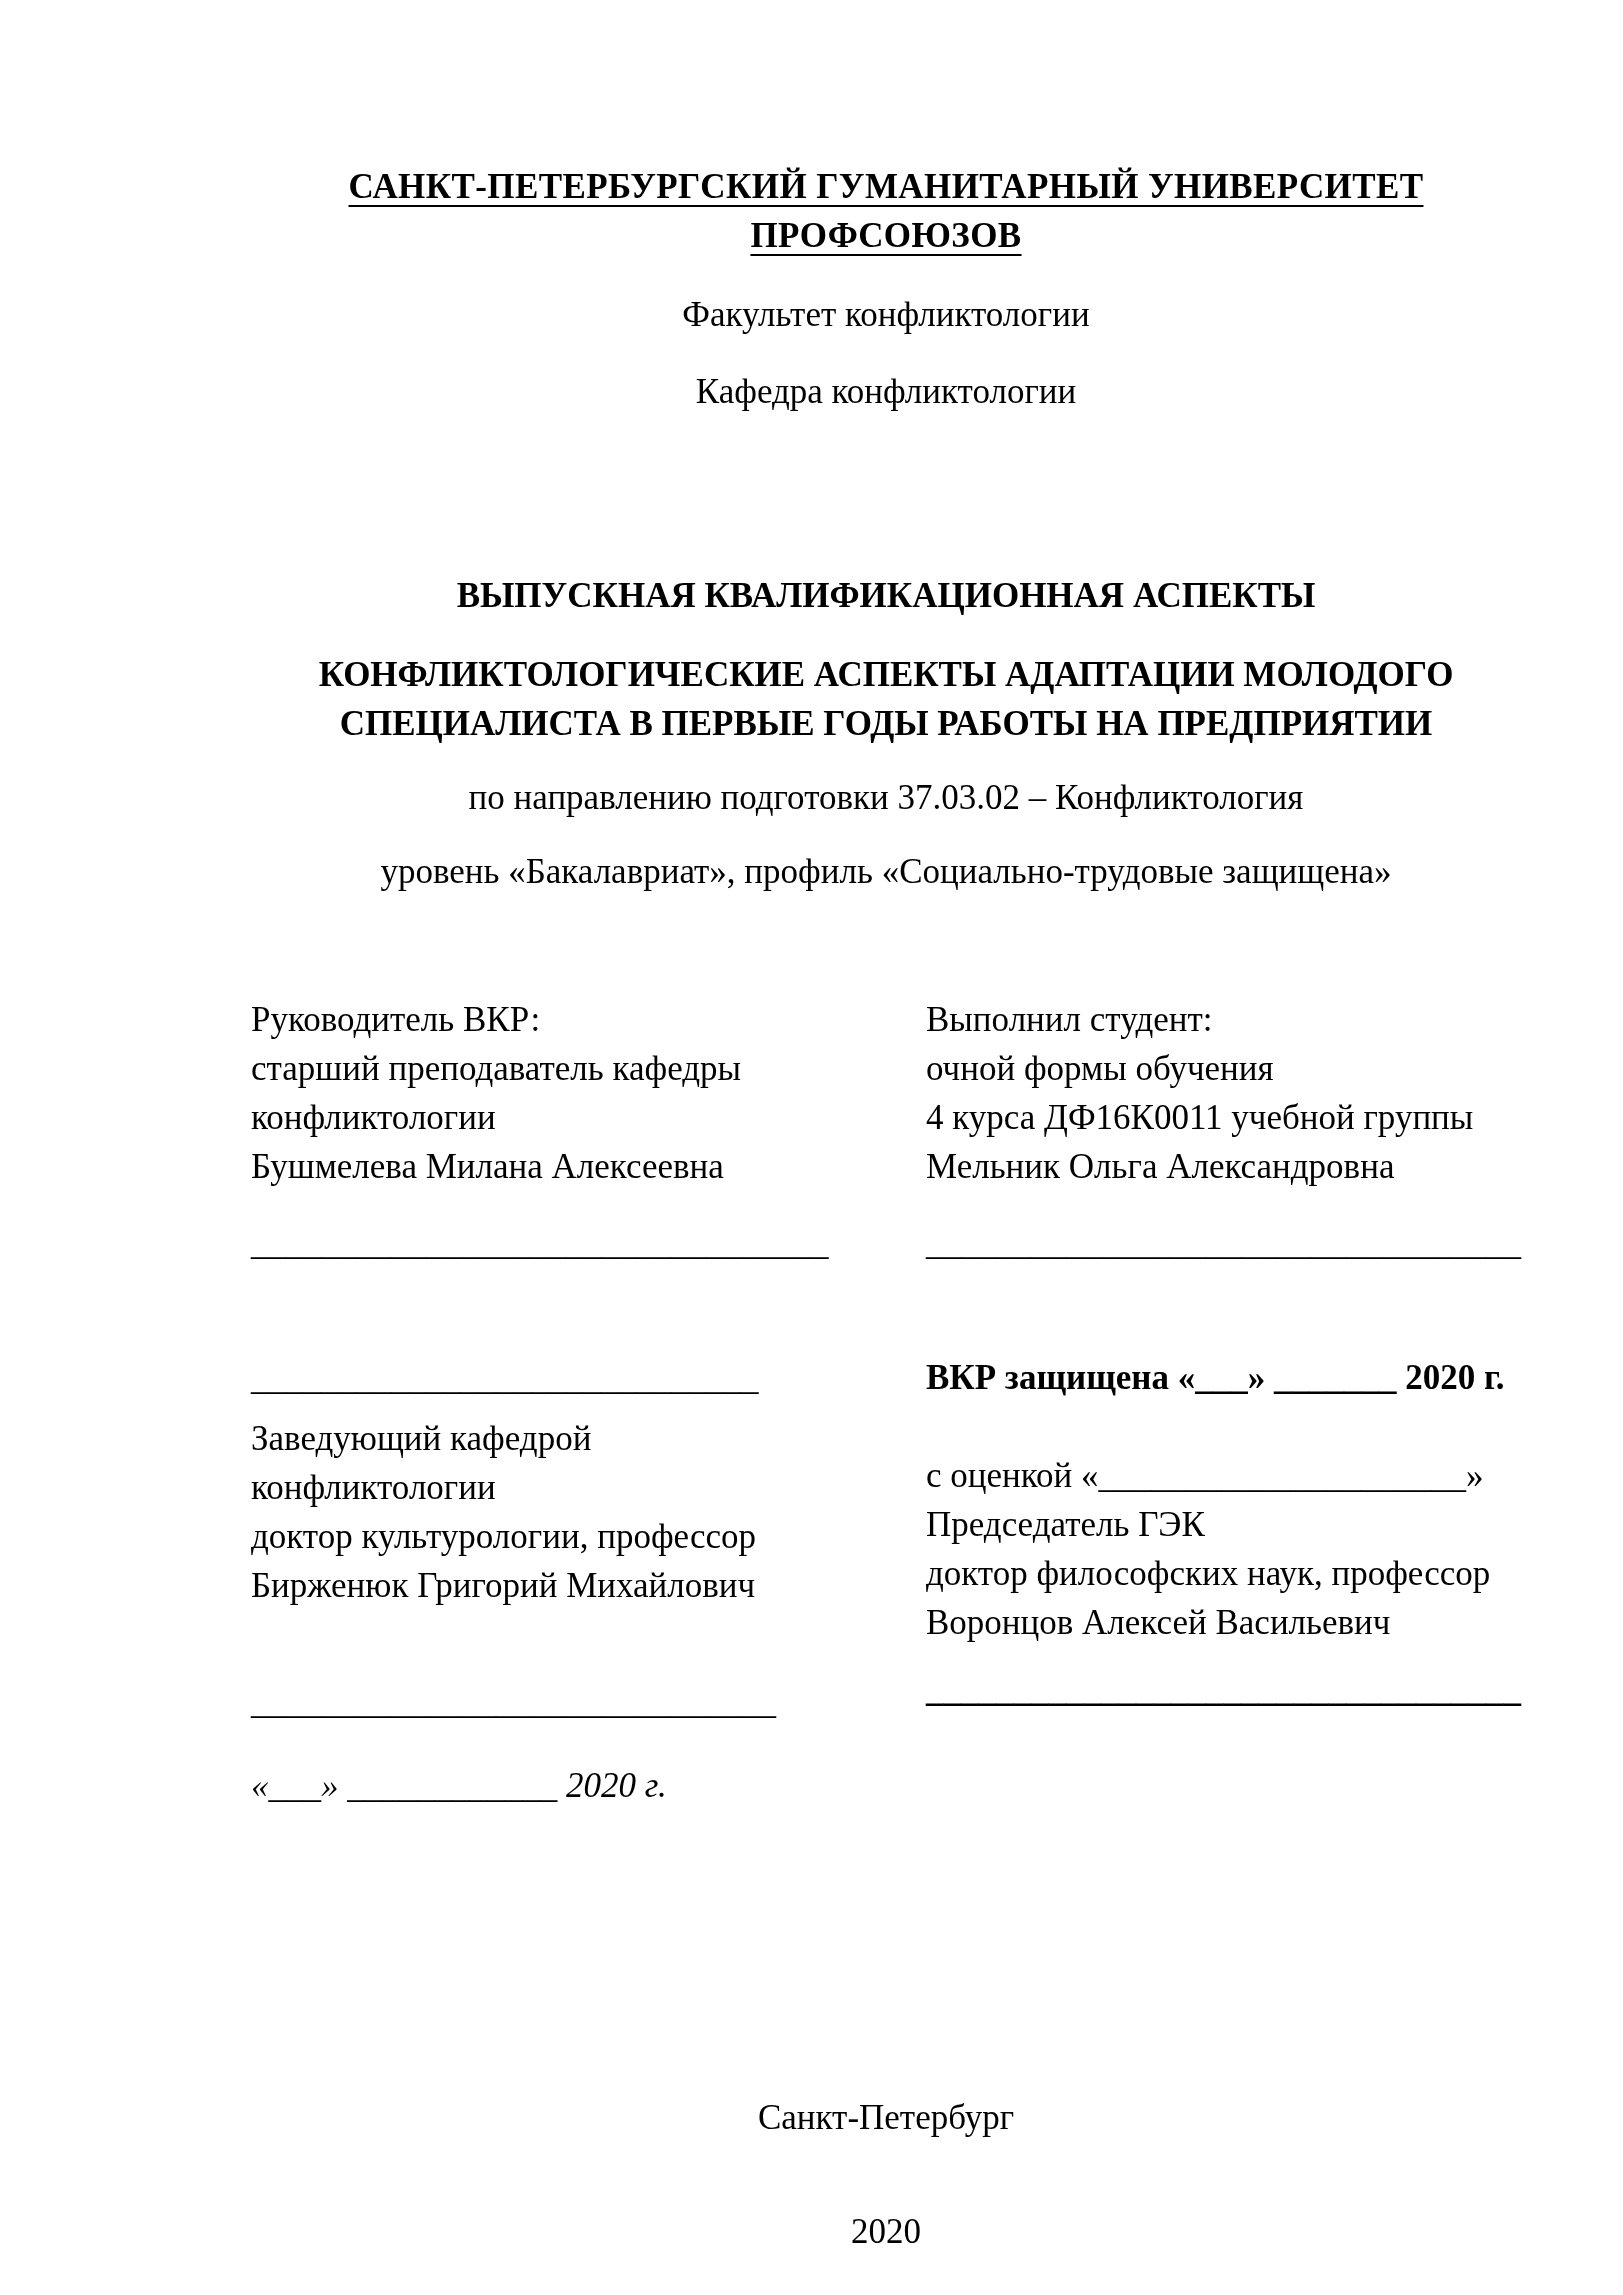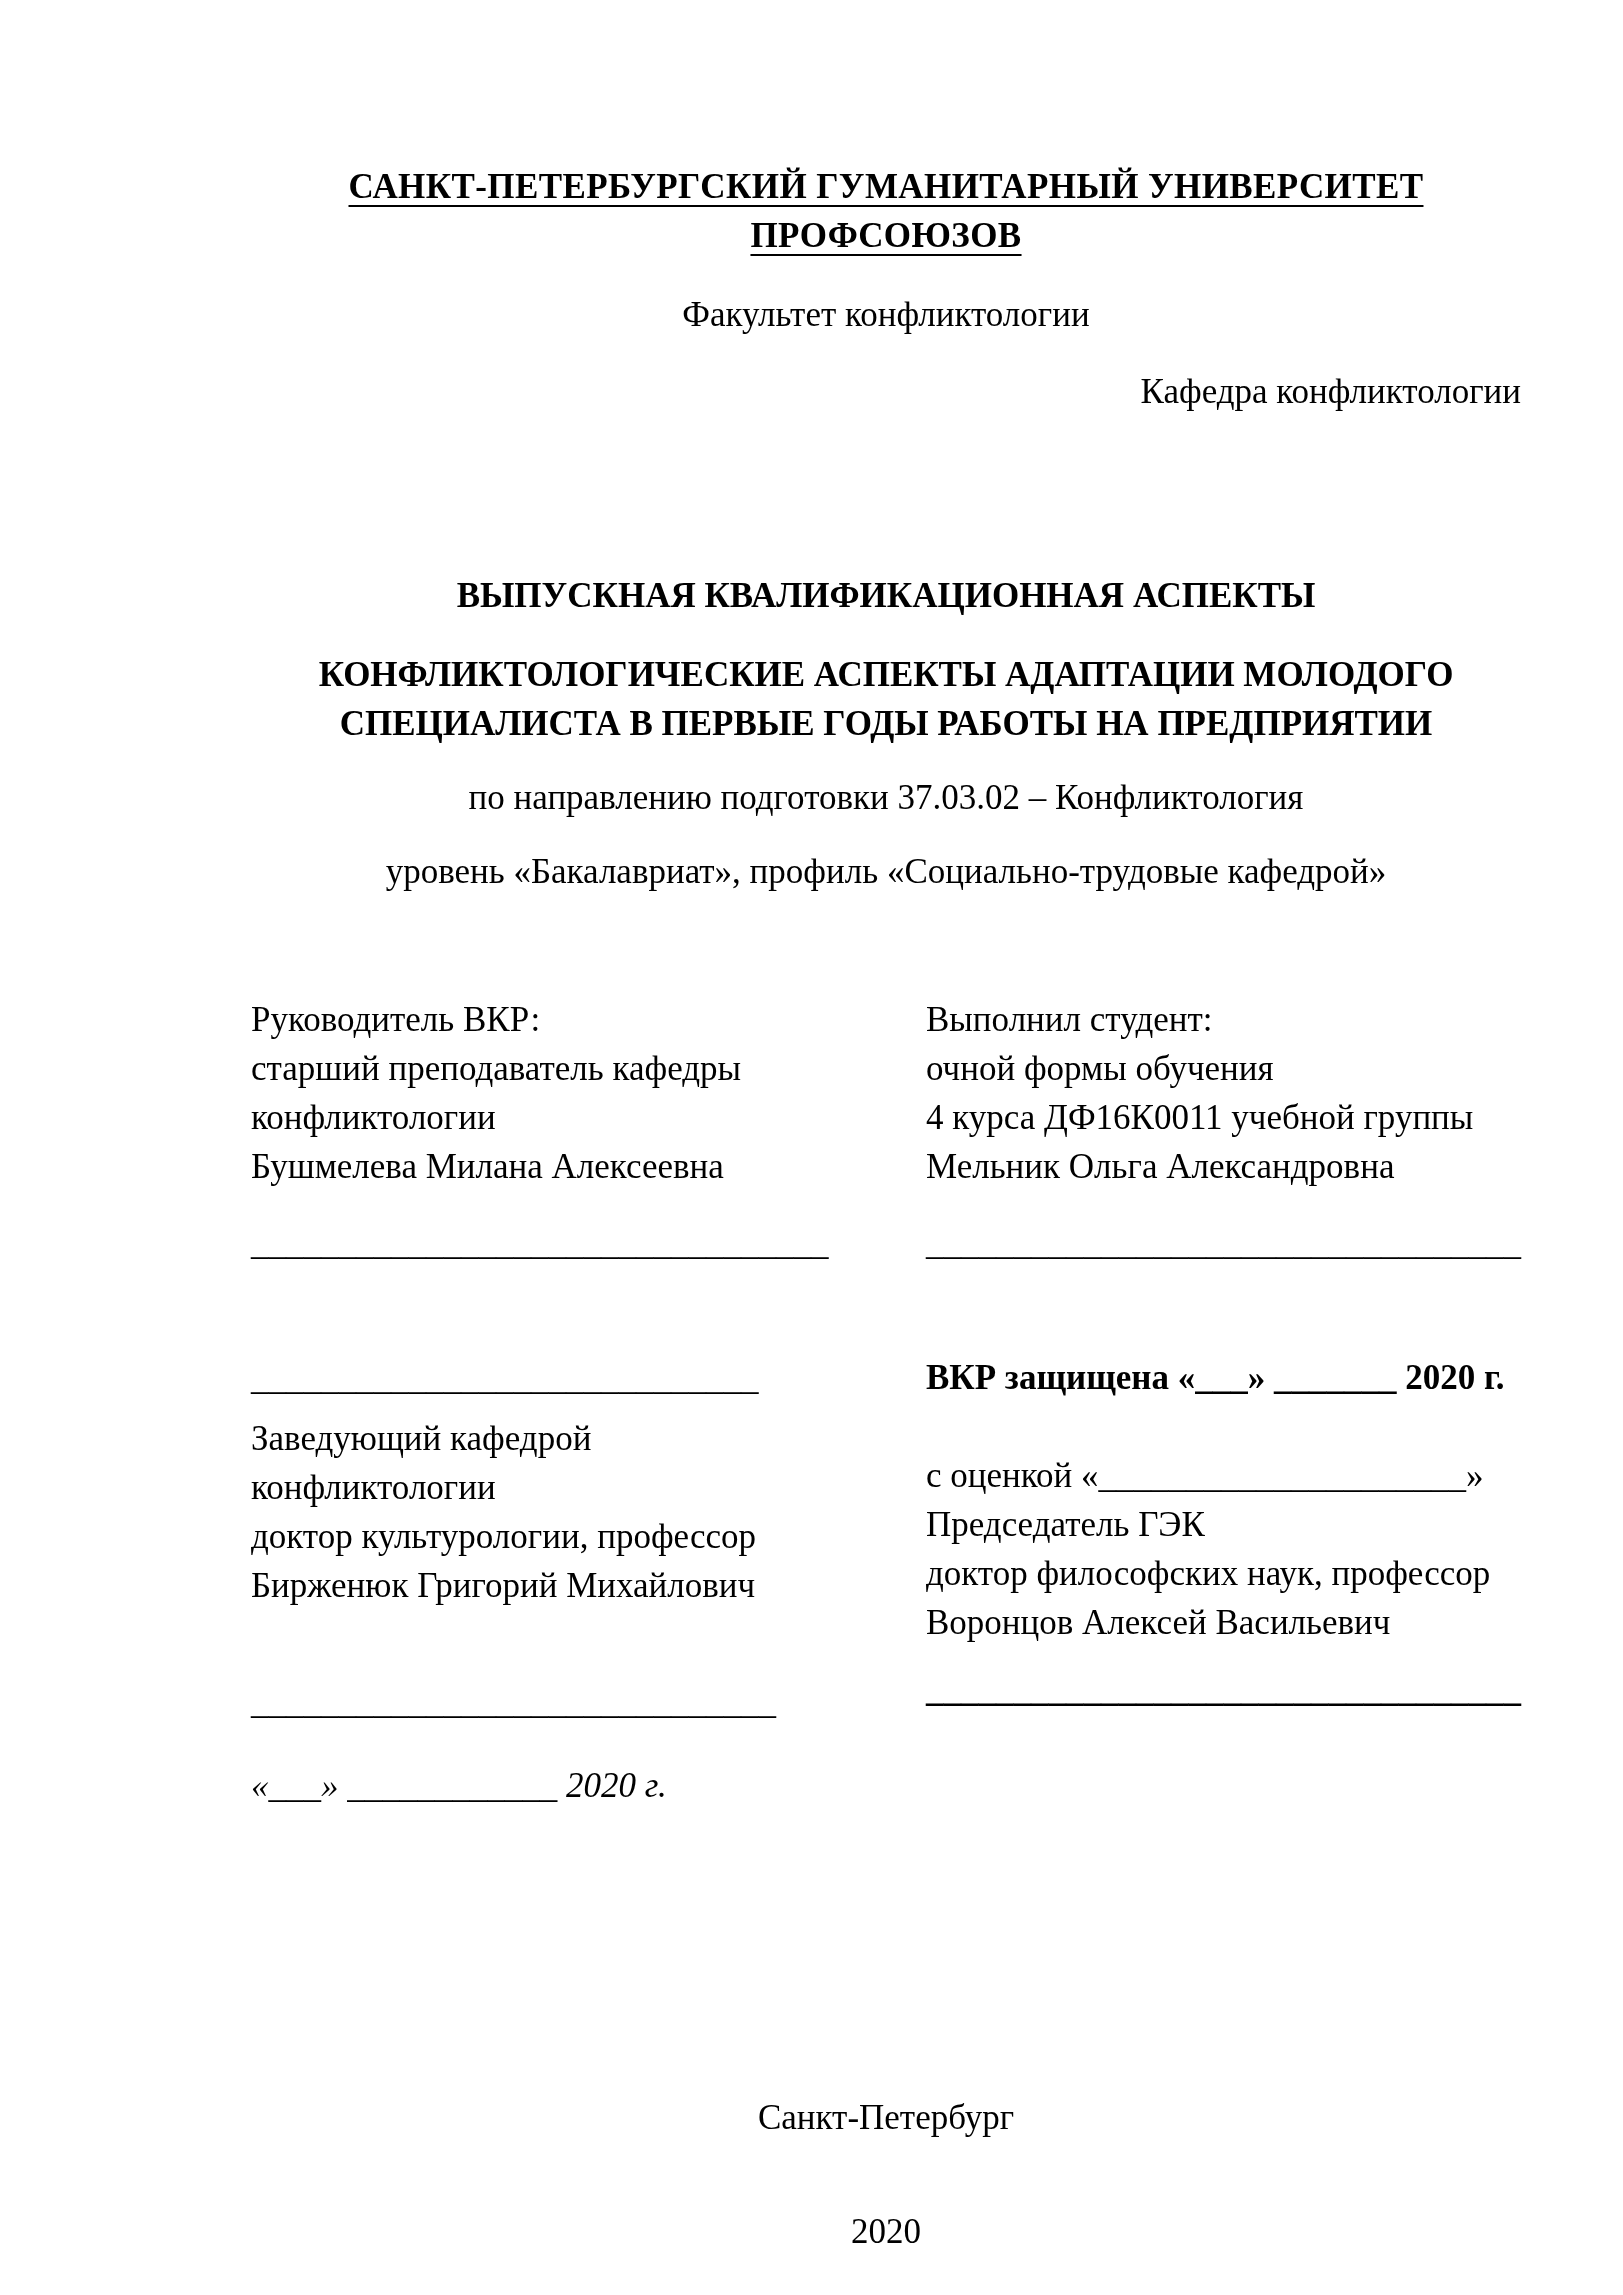--- a/index.html
+++ b/index.html
@@ -32,21 +32,21 @@
     font-weight: bold;
     letter-spacing: 0.4px;
   }
   .university .u {
     text-decoration: underline;
     text-decoration-thickness: 2.4px;
     text-underline-offset: 7px;
   }
 
   .faculty   { margin-top: 30px; }
-  .dept      { margin-top: 27.5px; }
+  .dept      { margin-top: 27.5px; text-align: center; }
 
   .worktype  { margin-top: 155px; }
   .maintitle { margin-top: 30px; }
   .direction { margin-top: 25px; }
   .level     { margin-top: 25px; }
 
   .cols {
     display: flex;
     align-items: flex-start;
   }
@@ -80,21 +80,21 @@
   <div class="center faculty">Факультет конфликтологии</div>
 
   <div class="right dept">Кафедра конфликтологии</div>
 
   <div class="center bold worktype">ВЫПУСКНАЯ КВАЛИФИКАЦИОННАЯ АСПЕКТЫ</div>
 
   <div class="center bold maintitle">КОНФЛИКТОЛОГИЧЕСКИЕ АСПЕКТЫ АДАПТАЦИИ МОЛОДОГО СПЕЦИАЛИСТА В ПЕРВЫЕ ГОДЫ РАБОТЫ НА ПРЕДПРИЯТИИ</div>
 
   <div class="center direction">по направлению подготовки 37.03.02 – Конфликтология</div>
 
-  <div class="center level">уровень «Бакалавриат», профиль «Социально-трудовые кафедрой»</div>
+  <div class="center level">уровень «Бакалавриат», профиль «Социально-трудовые защищена»</div>
 
   <div class="cols row1">
     <div class="col-left">
       <div>Руководитель ВКР:</div>
       <div>старший преподаватель кафедры</div>
       <div>конфликтологии</div>
       <div>Бушмелева Милана Алексеевна</div>
       <div class="sig-gap-sm sig-line nowrap">_________________________________</div>
     </div>
     <div class="col-right">

